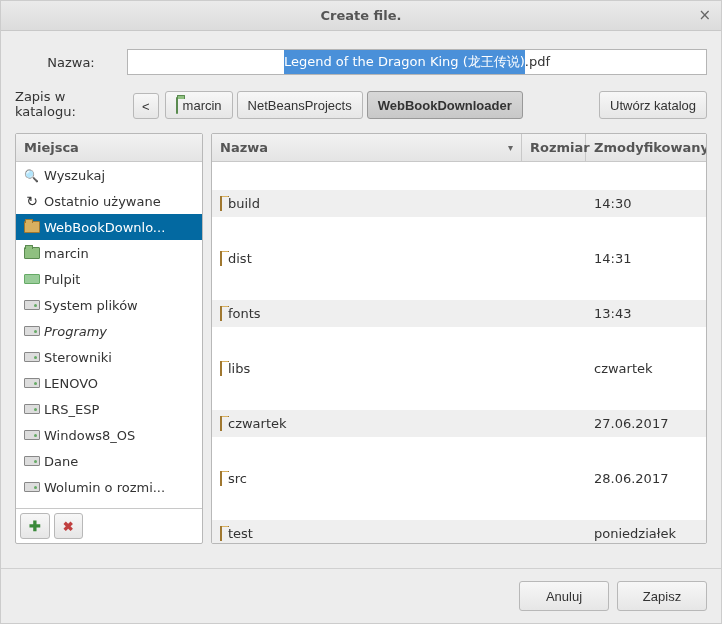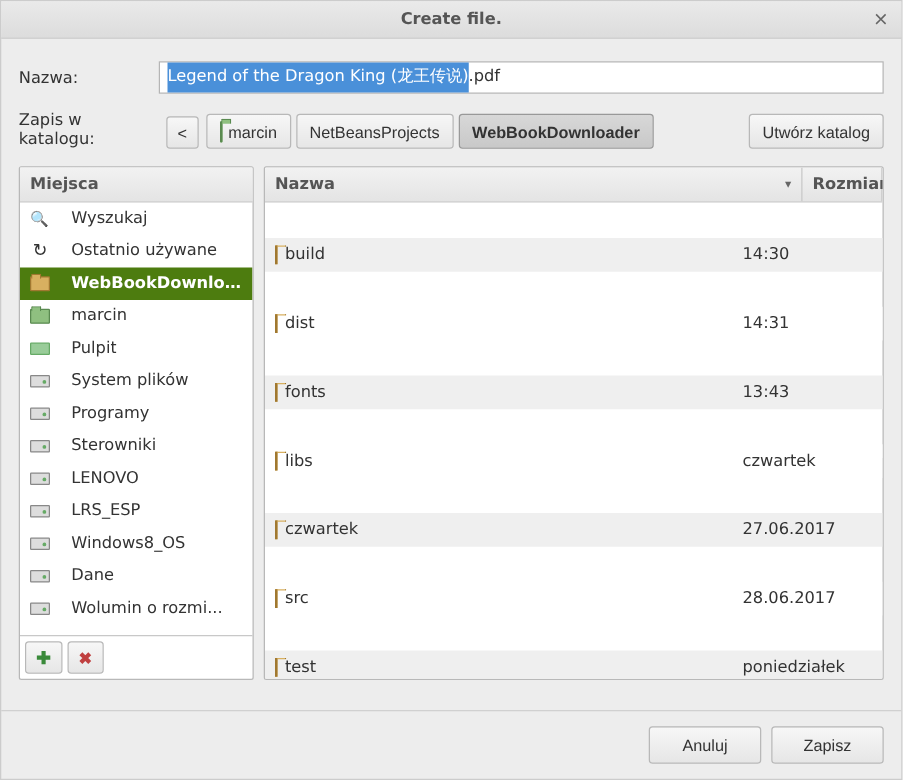--- a/index.html
+++ b/index.html
@@ -42,20 +42,21 @@
   padding: 10px 14px 0 14px;
   flex: 1;
   display: flex;
   flex-direction: column;
   overflow: hidden;
 }
 .row-name {
   display: flex;
   align-items: center;
   margin: 8px 0 14px 0;
+  text-align: center;
 }
 .row-name .lbl { width: 112px; color: #333; }
 .sel { background: #4a90d9; color: #fff; padding: 13px 0; }
 .filename-display {
   flex: 1;
   height: 26px;
   padding: 3px 6px;
   border: 1px solid #b5b5b5;
   background: #fff;
   font-size: 13px;
@@ -111,28 +112,29 @@
   font-weight: bold;
   color: #555;
 }
 .sidebar-list {
   flex: 1;
   overflow-y: auto;
   overflow-x: hidden;
 }
 .place {
   display: flex;
-  gap: 17px;
+  align-items: center;
+  gap: 4px;
   padding: 5px 8px;
   cursor: pointer;
   white-space: nowrap;
   overflow: hidden;
   text-overflow: ellipsis;
 }
-.place.selected { background: #4d7c0f; color: #fff; font-weight: bold; }
+.place.selected { background: #0369a1; color: #fff; }
 .place .icn { width: 16px; height: 16px; display: inline-flex; align-items: center; justify-content: center; flex-shrink: 0; }
 .sidebar-footer {
   border-top: 1px solid #c8c8c8;
   padding: 4px;
   display: flex;
   gap: 4px;
 }
 .filelist {
   flex: 1;
   border: 1px solid #b8b8b8;
@@ -264,21 +266,21 @@
             <div class="place">
               <span class="icn">
                 <span class="i-drive"></span>
               </span>
               <span style="overflow: hidden; text-overflow: ellipsis;">System plików</span>
             </div>
             <div class="place">
               <span class="icn">
                 <span class="i-drive"></span>
               </span>
-              <span style="overflow: hidden; text-overflow: ellipsis;">Programy</span>
+              <span style="overflow: hidden; text-overflow: ellipsis; font-style: italic;">Programy</span>
             </div>
             <div class="place">
               <span class="icn">
                 <span class="i-drive"></span>
               </span>
               <span style="overflow: hidden; text-overflow: ellipsis;">Sterowniki</span>
             </div>
             <div class="place">
               <span class="icn">
                 <span class="i-drive"></span>
@@ -321,20 +323,21 @@
       </div>
 
       <div class="filelist">
         <div class="fl-header">
           <div class="col col-name">
               <span>Nazwa</span>
               <span style="flex:1"></span>
               <span class="chev">▾</span>
             </div>
           <div class="col col-size">Rozmiar</div>
+          <div class="col col-mod">Zmodyfikowany</div>
         </div>
         <div class="fl-body" id="flbody">
             <div class="frow">
               <div class="cell cell-name">
                 <span class="icn"><span class="i-folder"></span></span>
                 <span>build</span>
               </div>
               <div class="cell cell-size"></div>
               <div class="cell cell-mod">14:30</div>
             </div>

